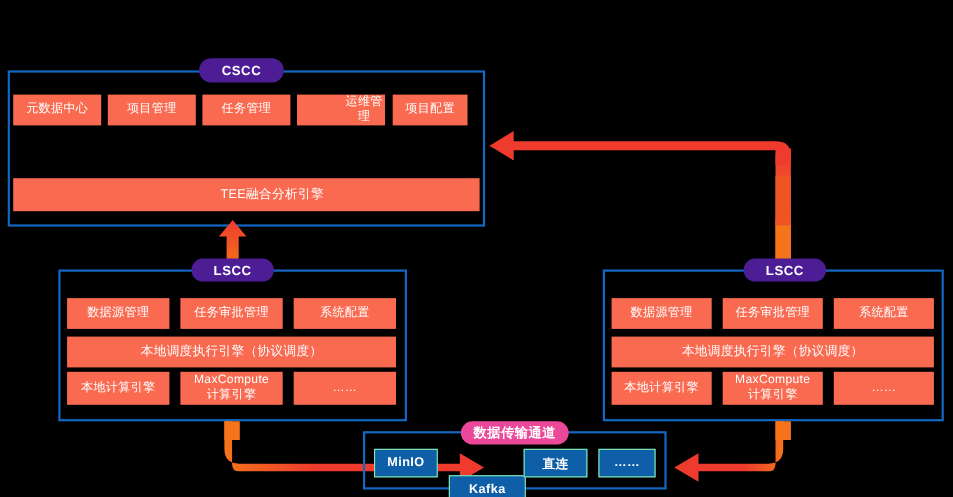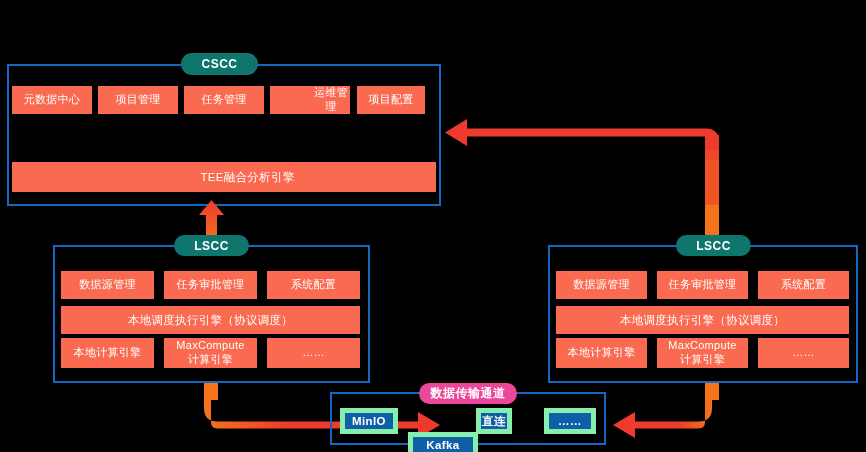--- a/index.html
+++ b/index.html
@@ -20,21 +20,21 @@
   .panel {
     position: absolute;
     border: 2px solid #1268C3;
     box-sizing: border-box;
     background: transparent;
   }
 
   
   .pill {
     position: absolute;
-    background: #0f766e;
+    background: #4c1d95;
     color: #FFFFFF;
     border-radius: 11px;
     font-size: 12px;
     font-weight: bold;
     letter-spacing: 0.5px;
     display: flex;
     align-items: center;
     justify-content: center;
     z-index: 6;
   }
@@ -64,21 +64,21 @@
   .bcell {
     position: absolute;
     background: #0E5FA8;
     color: #FFFFFF;
     font-size: 11.5px;
     font-weight: bold;
     display: flex;
     align-items: center;
     justify-content: center;
     text-align: center;
-    border: 5px solid #86efac;
+    border: 1px solid #86efac;
     box-sizing: border-box;
     letter-spacing: 0.4px;
   }
 
   
   #arrows {
     position: absolute;
     left: 0; top: 0;
     width: 866px; height: 452px;
     pointer-events: none;
@@ -219,16 +219,16 @@
   <div class="cell" style="left:657px; top:338px; width:91px; height:30px; white-space:pre-line;">MaxCompute
 计算引擎</div>
   <div class="cell" style="left:758px; top:338px; width:91px; height:30px;">……</div>
 
   <div class="panel" style="left:330px; top:392px; width:276px; height:53px; z-index:5;"></div>
 
   <div class="pill pill-blue" style="left:419px; top:383px; width:98px; height:21px;">数据传输通道</div>
 
   <div class="bcell" style="left:340px; top:408px; width:58px; height:26px; z-index:6;">MinIO</div>
   <div class="bcell" style="left:408px; top:408px; width:70px; height:26px; z-index:6;margin-top:24px;">Kafka</div>
-  <div class="bcell" style="left:476px; top:408px; width:36px; height:26px; z-index:6;">直连</div>
+  <div class="bcell" style="left:476px; top:408px; width:58px; height:26px; z-index:6;">直连</div>
   <div class="bcell" style="left:544px; top:408px; width:52px; height:26px; z-index:6;">……</div>
 
 </div>
 
 </body></html>

